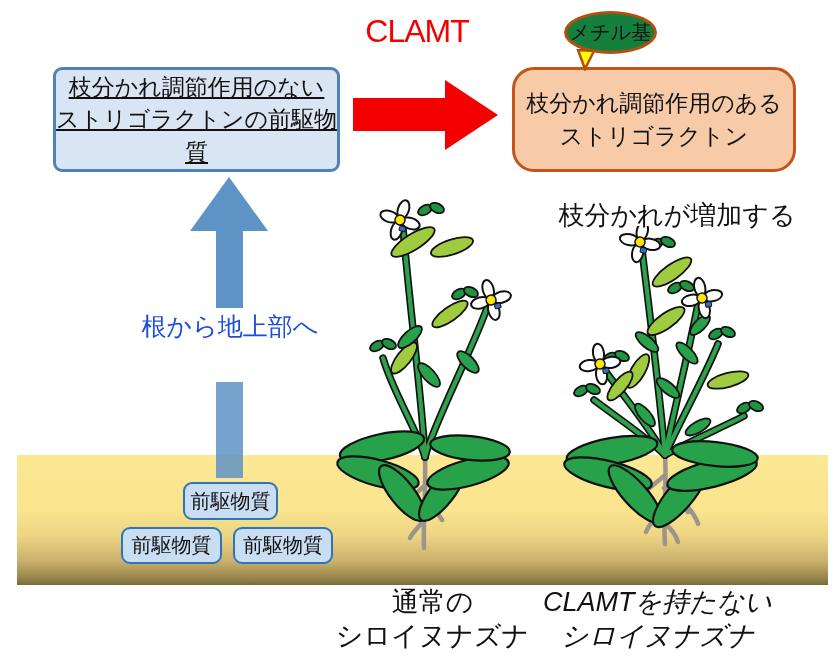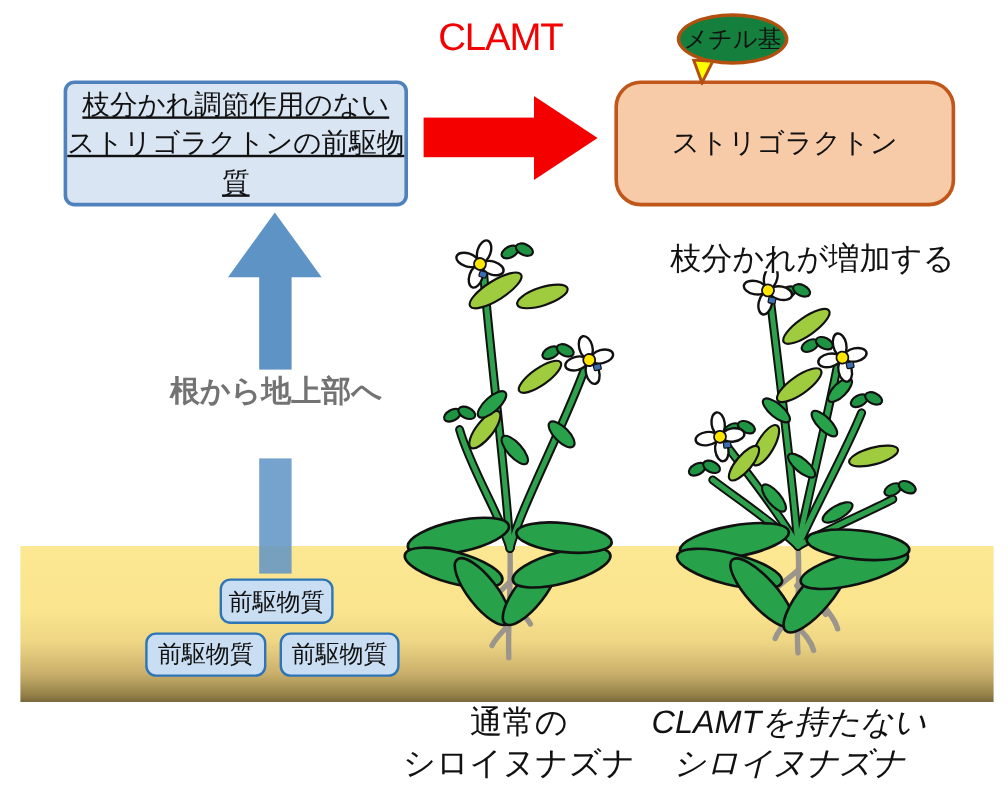--- a/index.html
+++ b/index.html
@@ -52,21 +52,21 @@
 
   
   #up-arrow-head{
     left:190px;top:177px;width:0;height:0;z-index:2;
     border-left:39px solid transparent;border-right:39px solid transparent;border-bottom:54px solid #5E93C5;
   }
   #up-arrow-shaft-upper{left:216px;top:229px;width:27px;height:79px;background:#5E93C5;z-index:2;}
   #up-arrow-shaft-lower{left:216px;top:382px;width:27px;height:96px;background:#5E93C5;opacity:.85;z-index:2;}
   #transport-label{
     left:110px;top:310px;width:240px;text-align:center;z-index:3;
-    color:#737373;font-size:25px;font-weight:700;line-height:1.3;
+    color:#1d4ed8;font-size:25px;font-weight:400;line-height:1.3;
   }
 
   
   .tag{
     background:#C9DEF2;border:2.5px solid #2E75B6;border-radius:9px;box-sizing:border-box;
     display:flex;align-items:center;justify-content:center;font-size:20px;z-index:4;
   }
   #tag-1{left:183px;top:482px;width:95px;height:38px;}
   #tag-2{left:121px;top:527px;width:101px;height:37px;}
   #tag-3{left:233px;top:527px;width:100px;height:37px;}
@@ -118,20 +118,21 @@
   <div class="abs bigbox" id="precursor-box">
     <span>枝分かれ調節作用のない</span>
     <span>ストリゴラクトンの前駆物質</span>
   </div>
 
   <div class="abs" id="clamt-label">CLAMT</div>
   <div class="abs" id="red-arrow-shaft"></div>
   <div class="abs" id="red-arrow-head"></div>
 
   <div class="abs bigbox" id="product-box">
+    <span>枝分かれ調節作用のある</span>
     <span>ストリゴラクトン</span>
   </div>
 
   <div class="abs" id="methyl-balloon">
     <span>メチル基</span>
   </div>
   <svg class="abs" id="balloon-tail" width="26" height="22">
     <polygon points="4,1 20,2 11,20" fill="#FFFF00" stroke="#B4500F" stroke-width="2.5"></polygon>
   </svg>
 

